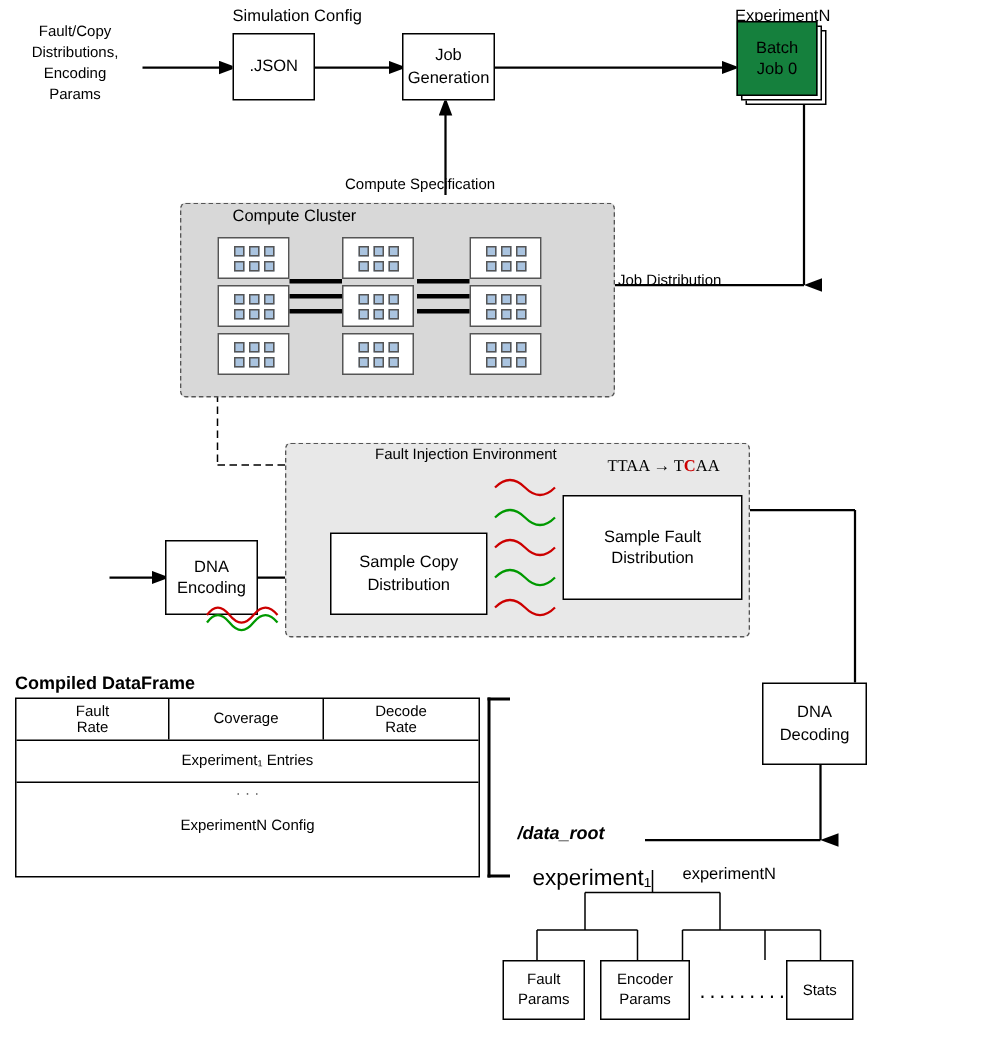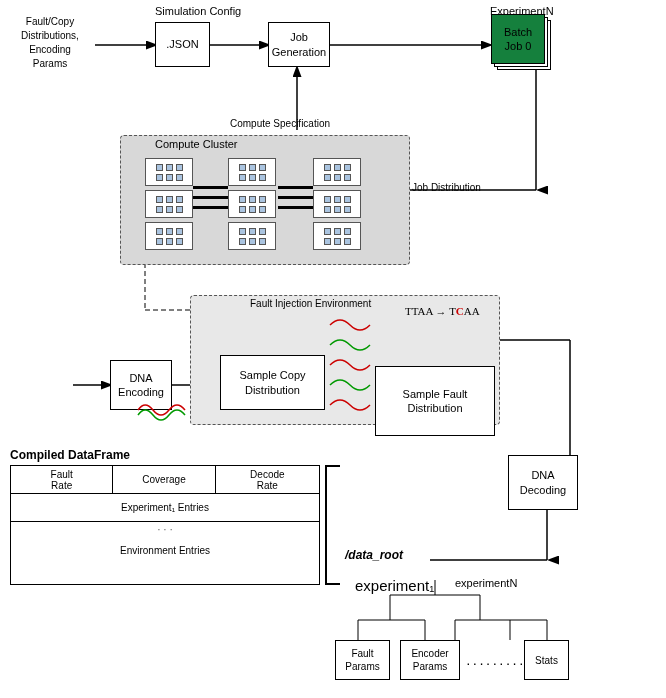--- a/index.html
+++ b/index.html
@@ -390,21 +390,21 @@
 
     <path d="M5,35 Q15,25 25,35 Q35,45 45,35" stroke="#009900" fill="none" stroke-width="1.5"></path>
 
     <path d="M5,55 Q15,45 25,55 Q35,65 45,55" stroke="#cc0000" fill="none" stroke-width="1.5"></path>
 
     <path d="M5,75 Q15,65 25,75 Q35,85 45,75" stroke="#009900" fill="none" stroke-width="1.5"></path>
 
     <path d="M5,95 Q15,85 25,95 Q35,105 45,95" stroke="#cc0000" fill="none" stroke-width="1.5"></path>
   </svg>
 
-  <div class="box" style="left:375px; top:330px; width:120px; height:70px;margin-top:36px;">
+  <div class="box" style="left:375px; top:330px; width:120px; height:70px;">
     <span>Sample Fault<br>Distribution</span>
   </div>
 
   <div class="box" style="left:508px; top:455px; width:70px; height:55px;">
     <span>DNA<br>Decoding</span>
   </div>
 
   <div class="dataframe-title" style="left:10px; top:448px;">Compiled DataFrame</div>
 
   <div class="dataframe" style="left:10px; top:465px; width:310px; height:120px;">
@@ -413,21 +413,21 @@
       <div class="df-cell" style="width:103px; border-right:1px solid #000;">Coverage</div>
       <div class="df-cell" style="width:104px;">Decode<br>Rate</div>
     </div>
     <div class="df-row" style="height:28px;">
       <div class="df-cell" style="width:310px; flex:1; border-right:none;">Experiment₁ Entries</div>
     </div>
     <div class="df-row" style="height:14px; border-bottom:none;">
       <div class="df-cell" style="width:310px; flex:1; border-right:none; color:#555;">· · ·</div>
     </div>
     <div class="df-row" style="height:28px; border-bottom:none;">
-      <div class="df-cell" style="width:310px; flex:1; border-right:none;">Environment Entries</div>
+      <div class="df-cell" style="width:310px; flex:1; border-right:none;">ExperimentN Config</div>
     </div>
   </div>
 
   <div style="position:absolute; left:325px; top:465px; width:15px; height:120px; border-left:2px solid #000; border-top:2px solid #000; border-bottom:2px solid #000;"></div>
 
   <div class="data-root-label" style="left:345px; top:548px; font-size:12px; font-style:italic; font-weight:bold;">/data_root</div>
 
   <div class="experiment-label" style="left:355px; top:577px; font-size:15px;">
     <span>experiment₁</span>
   </div>

